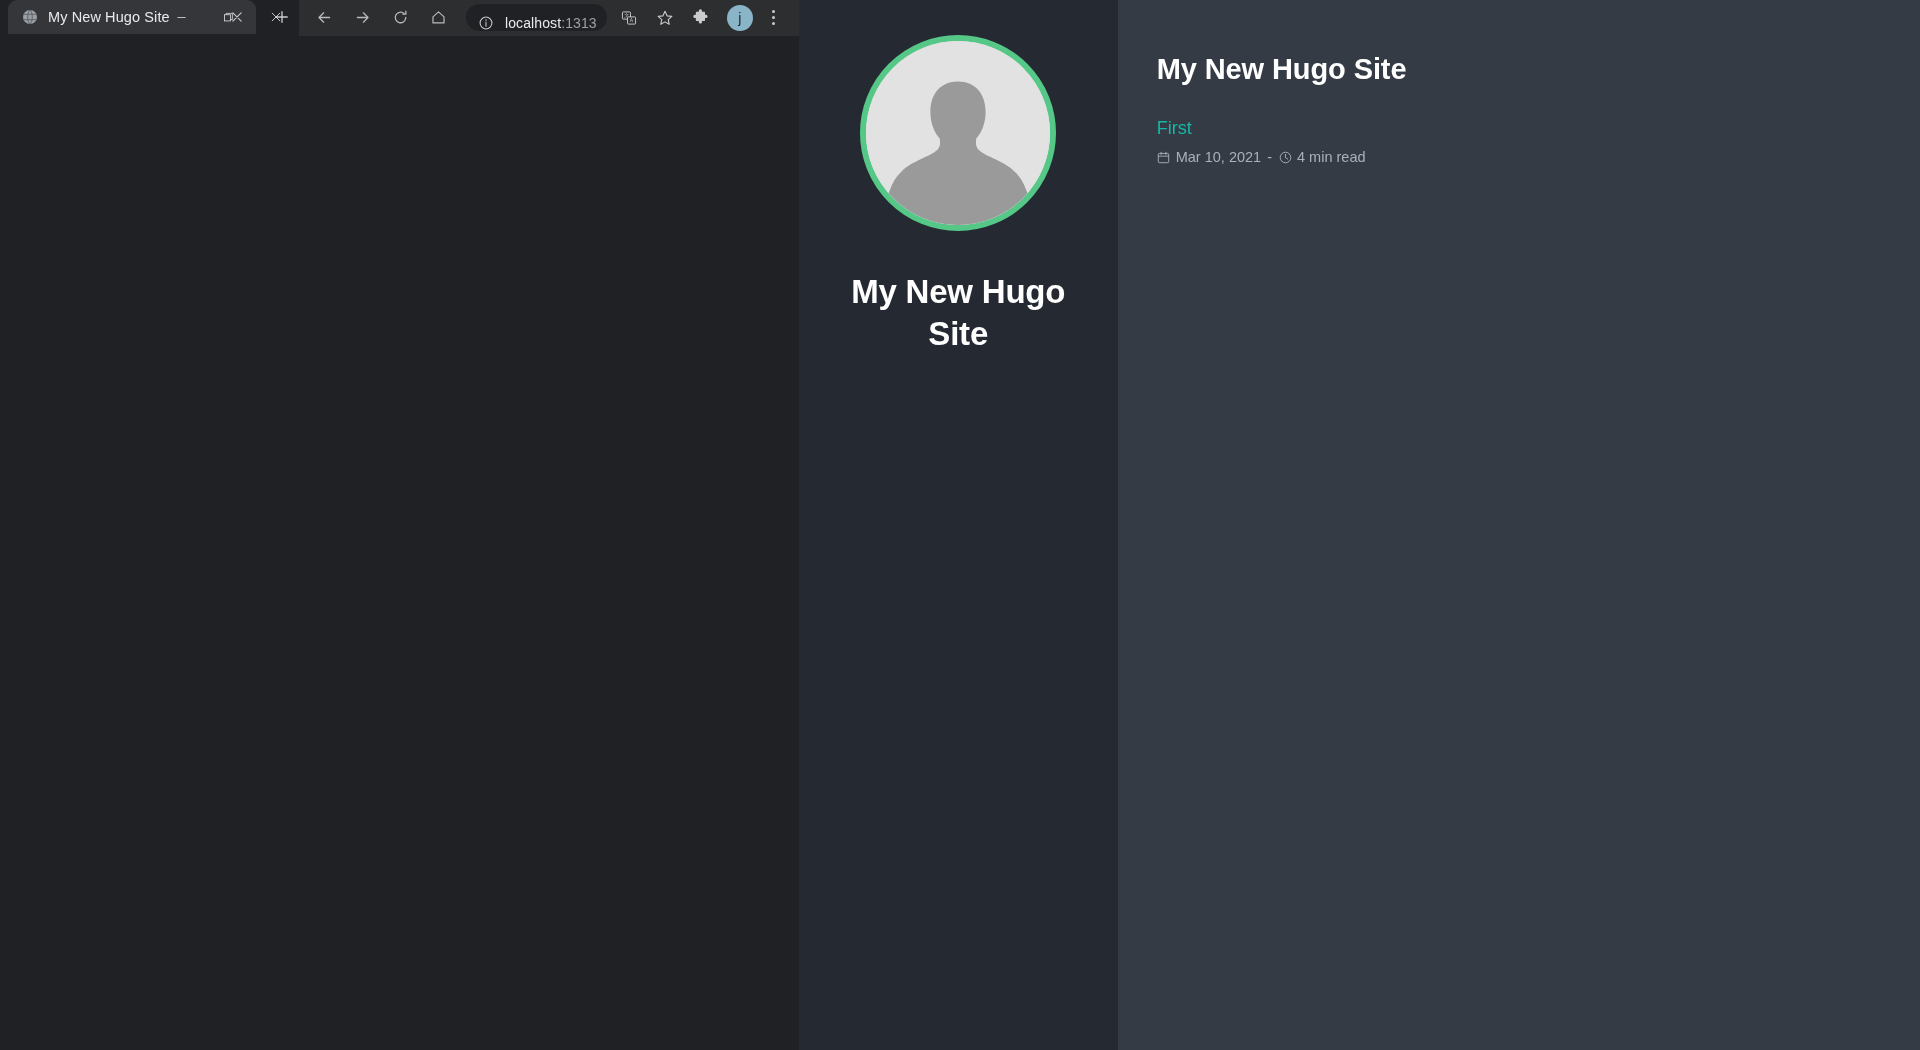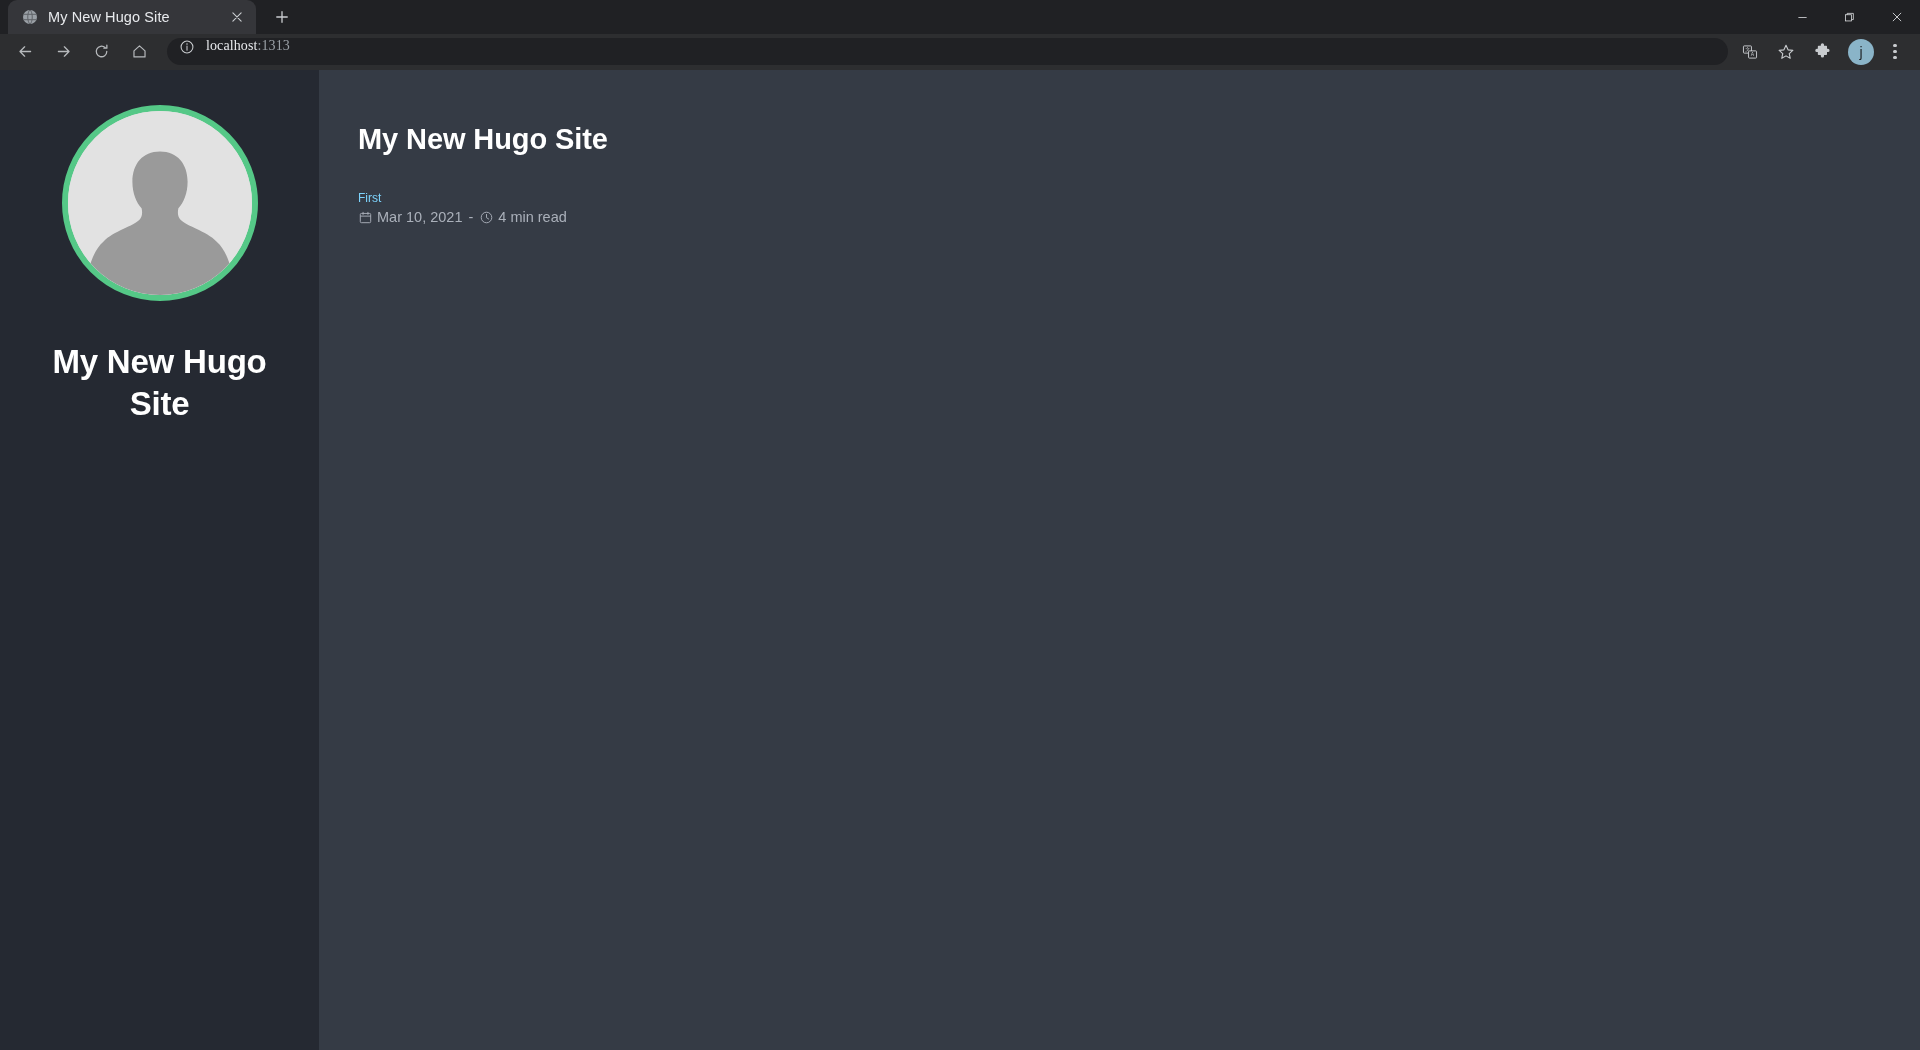--- a/index.html
+++ b/index.html
@@ -9,21 +9,21 @@
     overflow: hidden;
     font-family: "Liberation Sans", sans-serif;
   }
   body { background: #202124; }
 
   
   .browser {
     width: 1920px;
     height: 1050px;
     display: flex;
-    flex-direction: column;
+    flex-direction: row;
     background: #202124;
   }
 
   
   .tabstrip {
     height: 34px;
     background: #202124;
     display: flex;
     align-items: flex-end;
     position: relative;
@@ -98,26 +98,25 @@
     border-radius: 50%;
     color: #b7babd;
     flex: 0 0 30px;
   }
   .omnibox {
     flex: 1 1 auto;
     height: 27px;
     background: #202124;
     border-radius: 14px;
     display: flex;
-    align-items: flex-start;
+    align-items: flex-end;
     margin-left: 9px;
     margin-right: 4px;
     padding: 0 10px 0 11px;
     min-width: 0;
-    font-family: Liberation Serif, serif;
   }
   .omni-icon {
     width: 17px; height: 17px;
     flex: 0 0 17px;
     margin-right: 11px;
     display: flex; align-items: center; justify-content: center;
     color: #c9cccf;
   }
   .omni-url {
     font-size: 14px;
@@ -216,29 +215,29 @@
   }
   .page-title {
     color: #ffffff;
     font-size: 29px;
     font-weight: bold;
     letter-spacing: -0.1px;
   }
   .post-list { list-style: none; margin-top: 32px; }
   .post-item { margin-bottom: 18px; }
   .post-link {
-    color: #7dd3fc;
-    font-size: 12px;
+    color: #14b8a6;
+    font-size: 18px;
     text-decoration: none;
     display: inline-block;
   }
   .post-meta {
     display: flex;
     align-items: center;
-    margin-top: 3px;
+    margin-top: 10px;
     color: #aab0ba;
     font-size: 14.5px;
   }
   .meta-icon {
     width: 14px; height: 14px;
     flex: 0 0 14px;
     display: inline-flex;
     align-items: center; justify-content: center;
     margin-right: 5px;
     color: #aab0ba;

